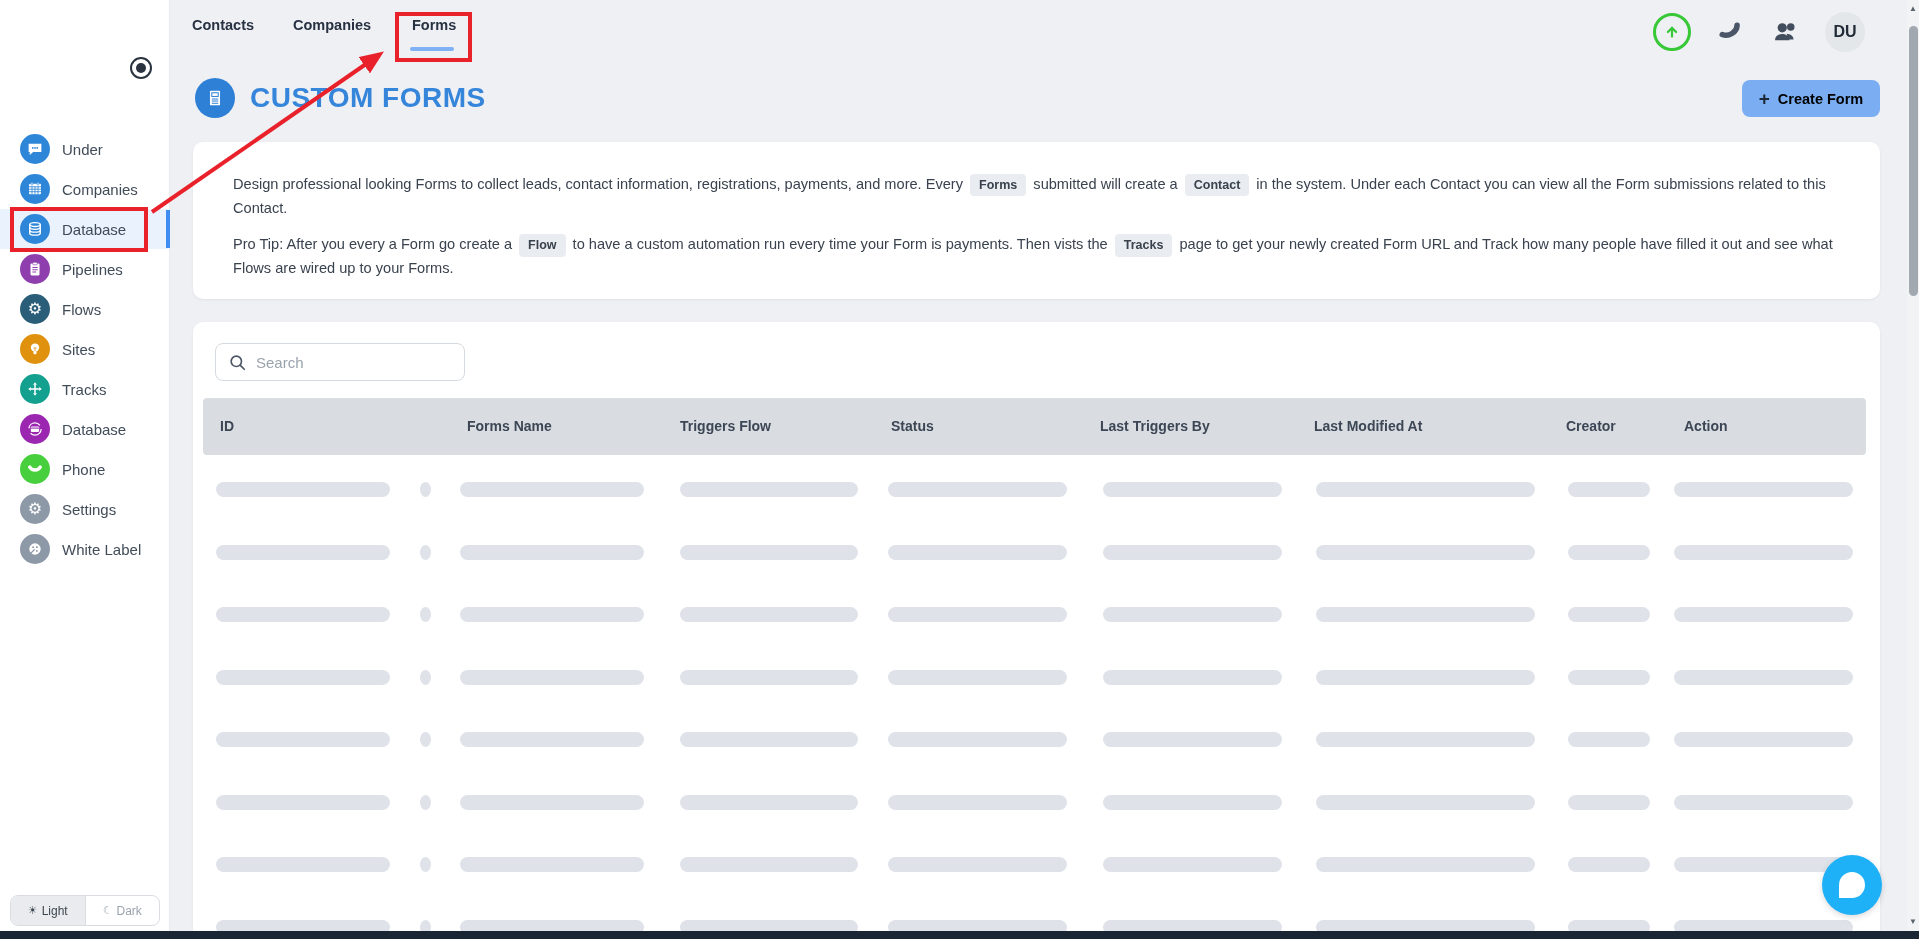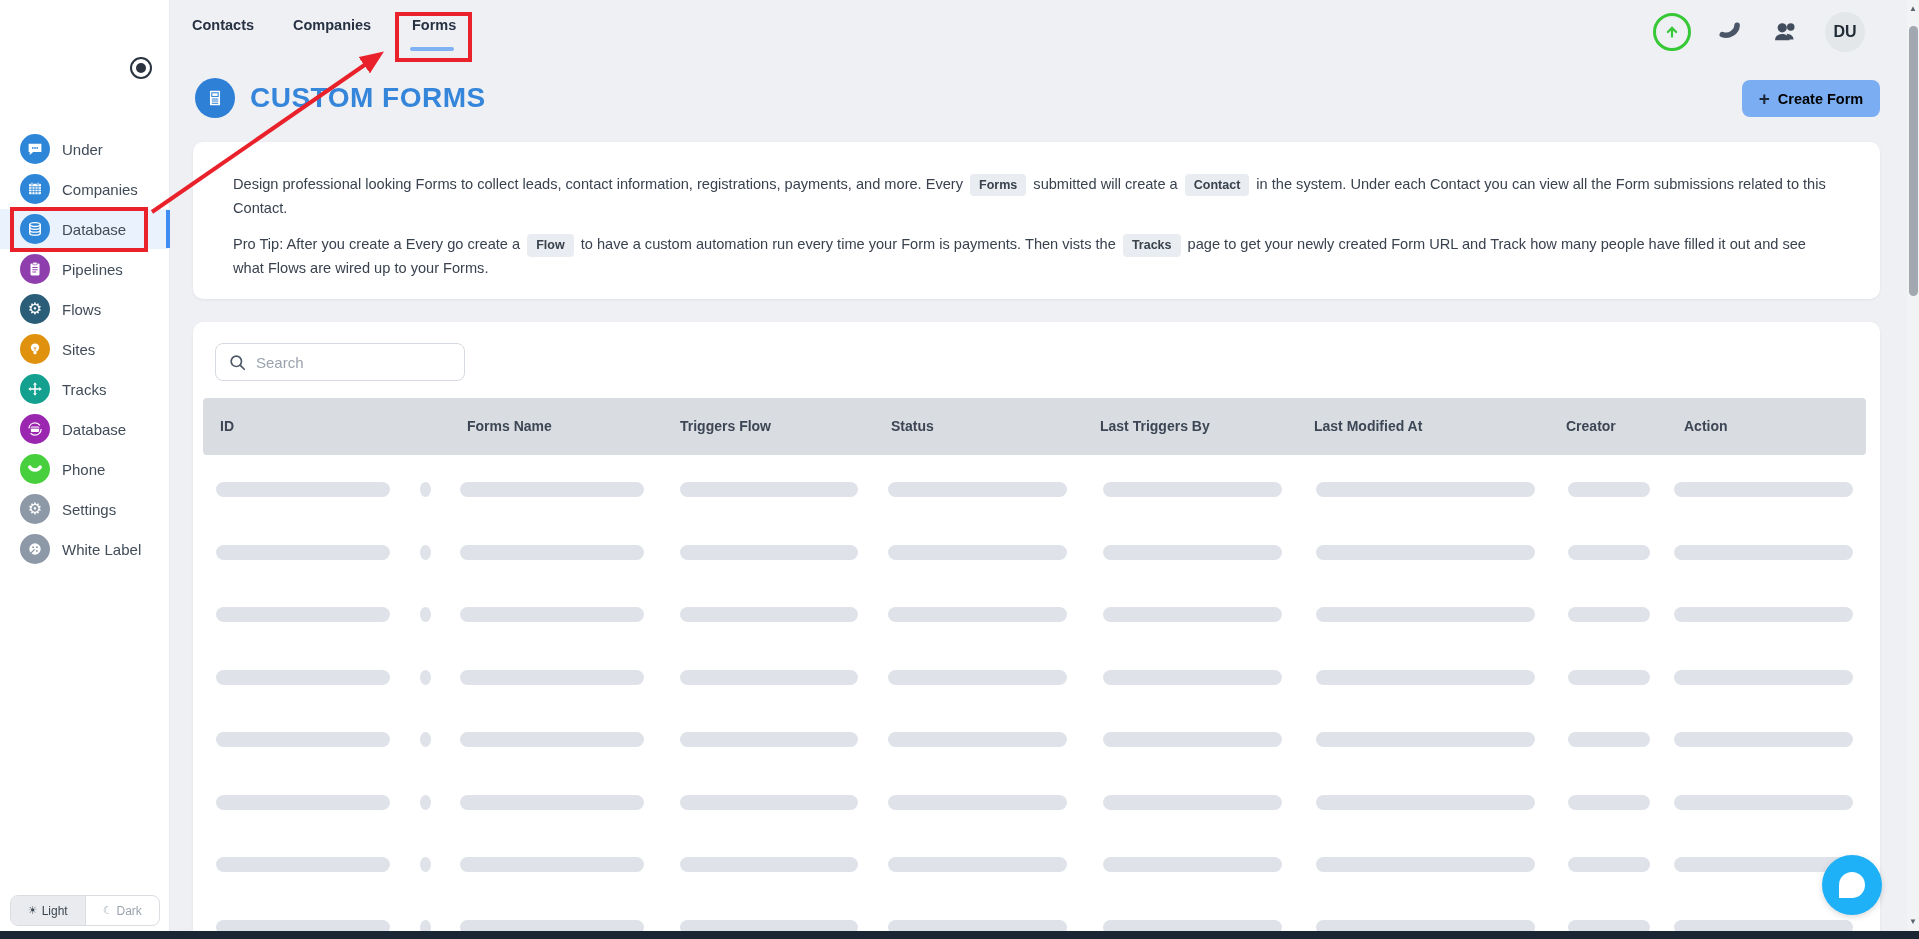--- a/index.html
+++ b/index.html
@@ -267,21 +267,21 @@
     </svg>
 </div>
 <div class="page-title">CUSTOM FORMS</div>
 <button class="create-btn">
   <span class="plus">+</span>
   <span class="cl">Create Form</span>
 </button>
 
 <div class="card info-card">
   <p><span>Design professional looking Forms to collect leads, contact information, registrations, payments, and more. Every </span><span class="badge">Forms</span><span> submitted will create a </span><span class="badge">Contact</span><span> in the system. Under each Contact you can view all the Form submissions related to this Contact. </span></p>
-  <p><span>Pro Tip: After you create a Every go create a </span><span class="badge">Flow</span><span> to have a custom automation run every time your Form is payments. Then vists the </span><span class="badge">Tracks</span><span> page to get your newly created Form URL and Track how many people have filled it out and see what Flows are wired up to your Forms. </span></p>
+  <p><span>Pro Tip: After you every a Form go create a </span><span class="badge">Flow</span><span> to have a custom automation run every time your Form is payments. Then vists the </span><span class="badge">Tracks</span><span> page to get your newly created Form URL and Track how many people have filled it out and see what Flows are wired up to your Forms. </span></p>
 </div>
 
 <div class="card table-card"></div>
 
 <div class="search-box">
   <svg width="20" height="20" viewBox="0 0 24 24" fill="none" stroke="#4c5664" stroke-width="2">
       <circle cx="10" cy="10" r="6.2"></circle>
       <path d="M14.8 14.8L19.5 19.5" stroke-linecap="round"></path>
     </svg>
   <input type="text" placeholder="Search" style="">

